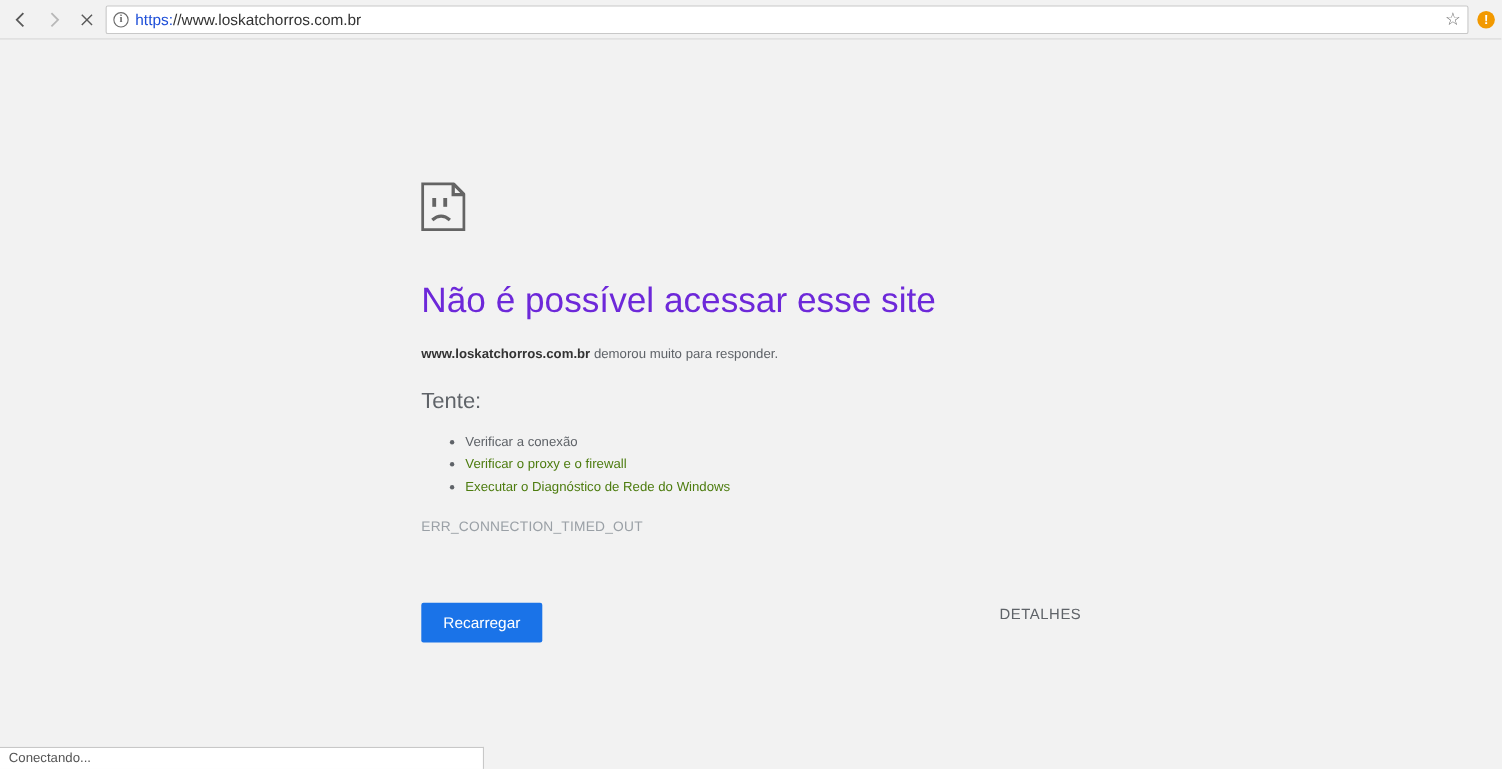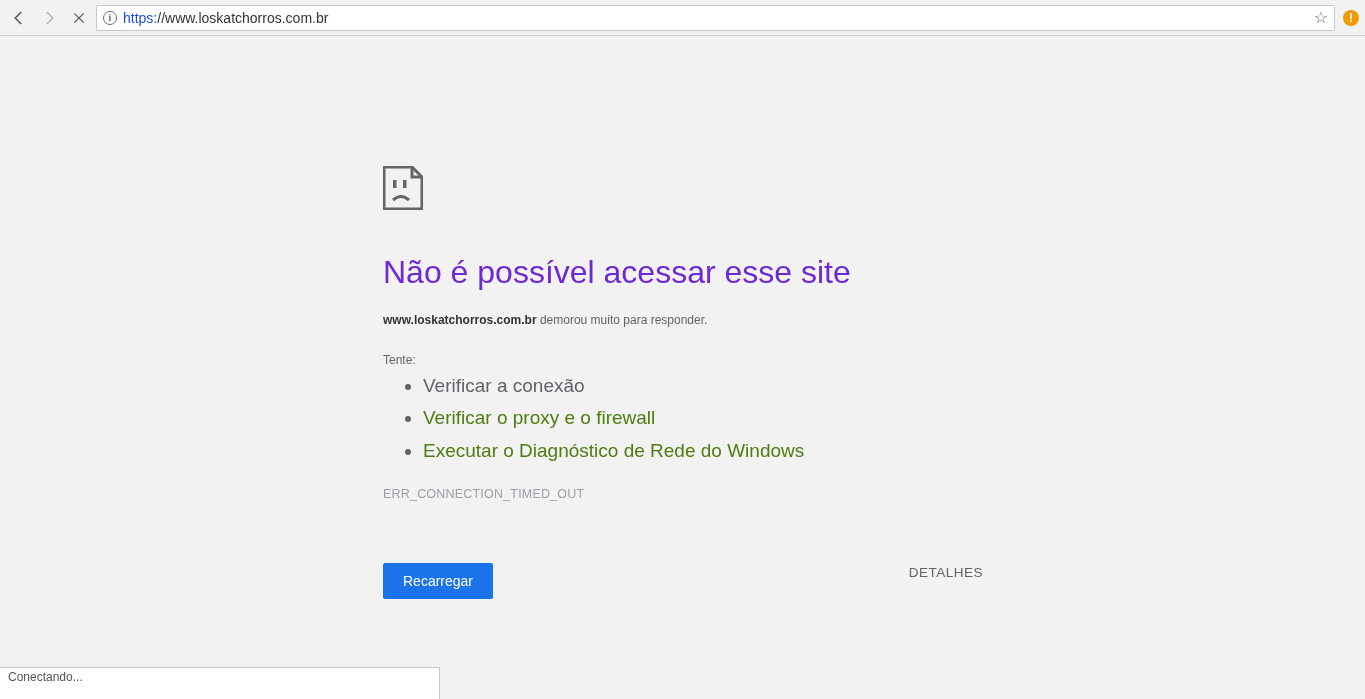--- a/index.html
+++ b/index.html
@@ -71,22 +71,22 @@
     font-weight: 400;
     color: #6d28d9;
     margin-bottom: 22px;
   }
   .msg {
     font-size: 12px;
     color: #5f6368;
     margin-bottom: 26px;
   }
   .msg b { color:#333; font-weight:600; }
-  .try-label { font-size:12px; color:#5f6368; margin-bottom:3px; }
-  .try-list { list-style: disc; margin-left: 40px; font-size:19px; color:#5f6368; line-height:1.7; }
+  .try-label { font-size:20px; color:#5f6368; margin-bottom:14px; }
+  .try-list { list-style: disc; margin-left: 40px; font-size:12px; color:#5f6368; line-height:1.7; }
   .try-list .link { color:#4d7c0f; cursor:pointer; }
   .err-code { font-size:12.5px; color:#9aa0a6; margin-top:20px; letter-spacing:0.2px; }
   .button-row {
     margin-top: 46px;
     display:flex; justify-content:space-between; align-items:center;
     width:600px;
   }
   .reload-btn {
     background:#1a73e8;
     color:#fff;
@@ -100,21 +100,21 @@
   .details-link {
     color:#5f6368;
     font-size:13.5px;
     letter-spacing:0.5px;
     cursor:pointer;
   }
 
   .status-bar {
     position:absolute;
     bottom:0; left:0;
-    height:32px;
+    height:20px;
     background:#fff;
     border:1px solid #c8c8c8;
     border-left:none; border-bottom:none;
     font-size:12px;
     color:#555;
     padding:2px 8px;
     min-width:440px;
   }
 </style>
 </head>

